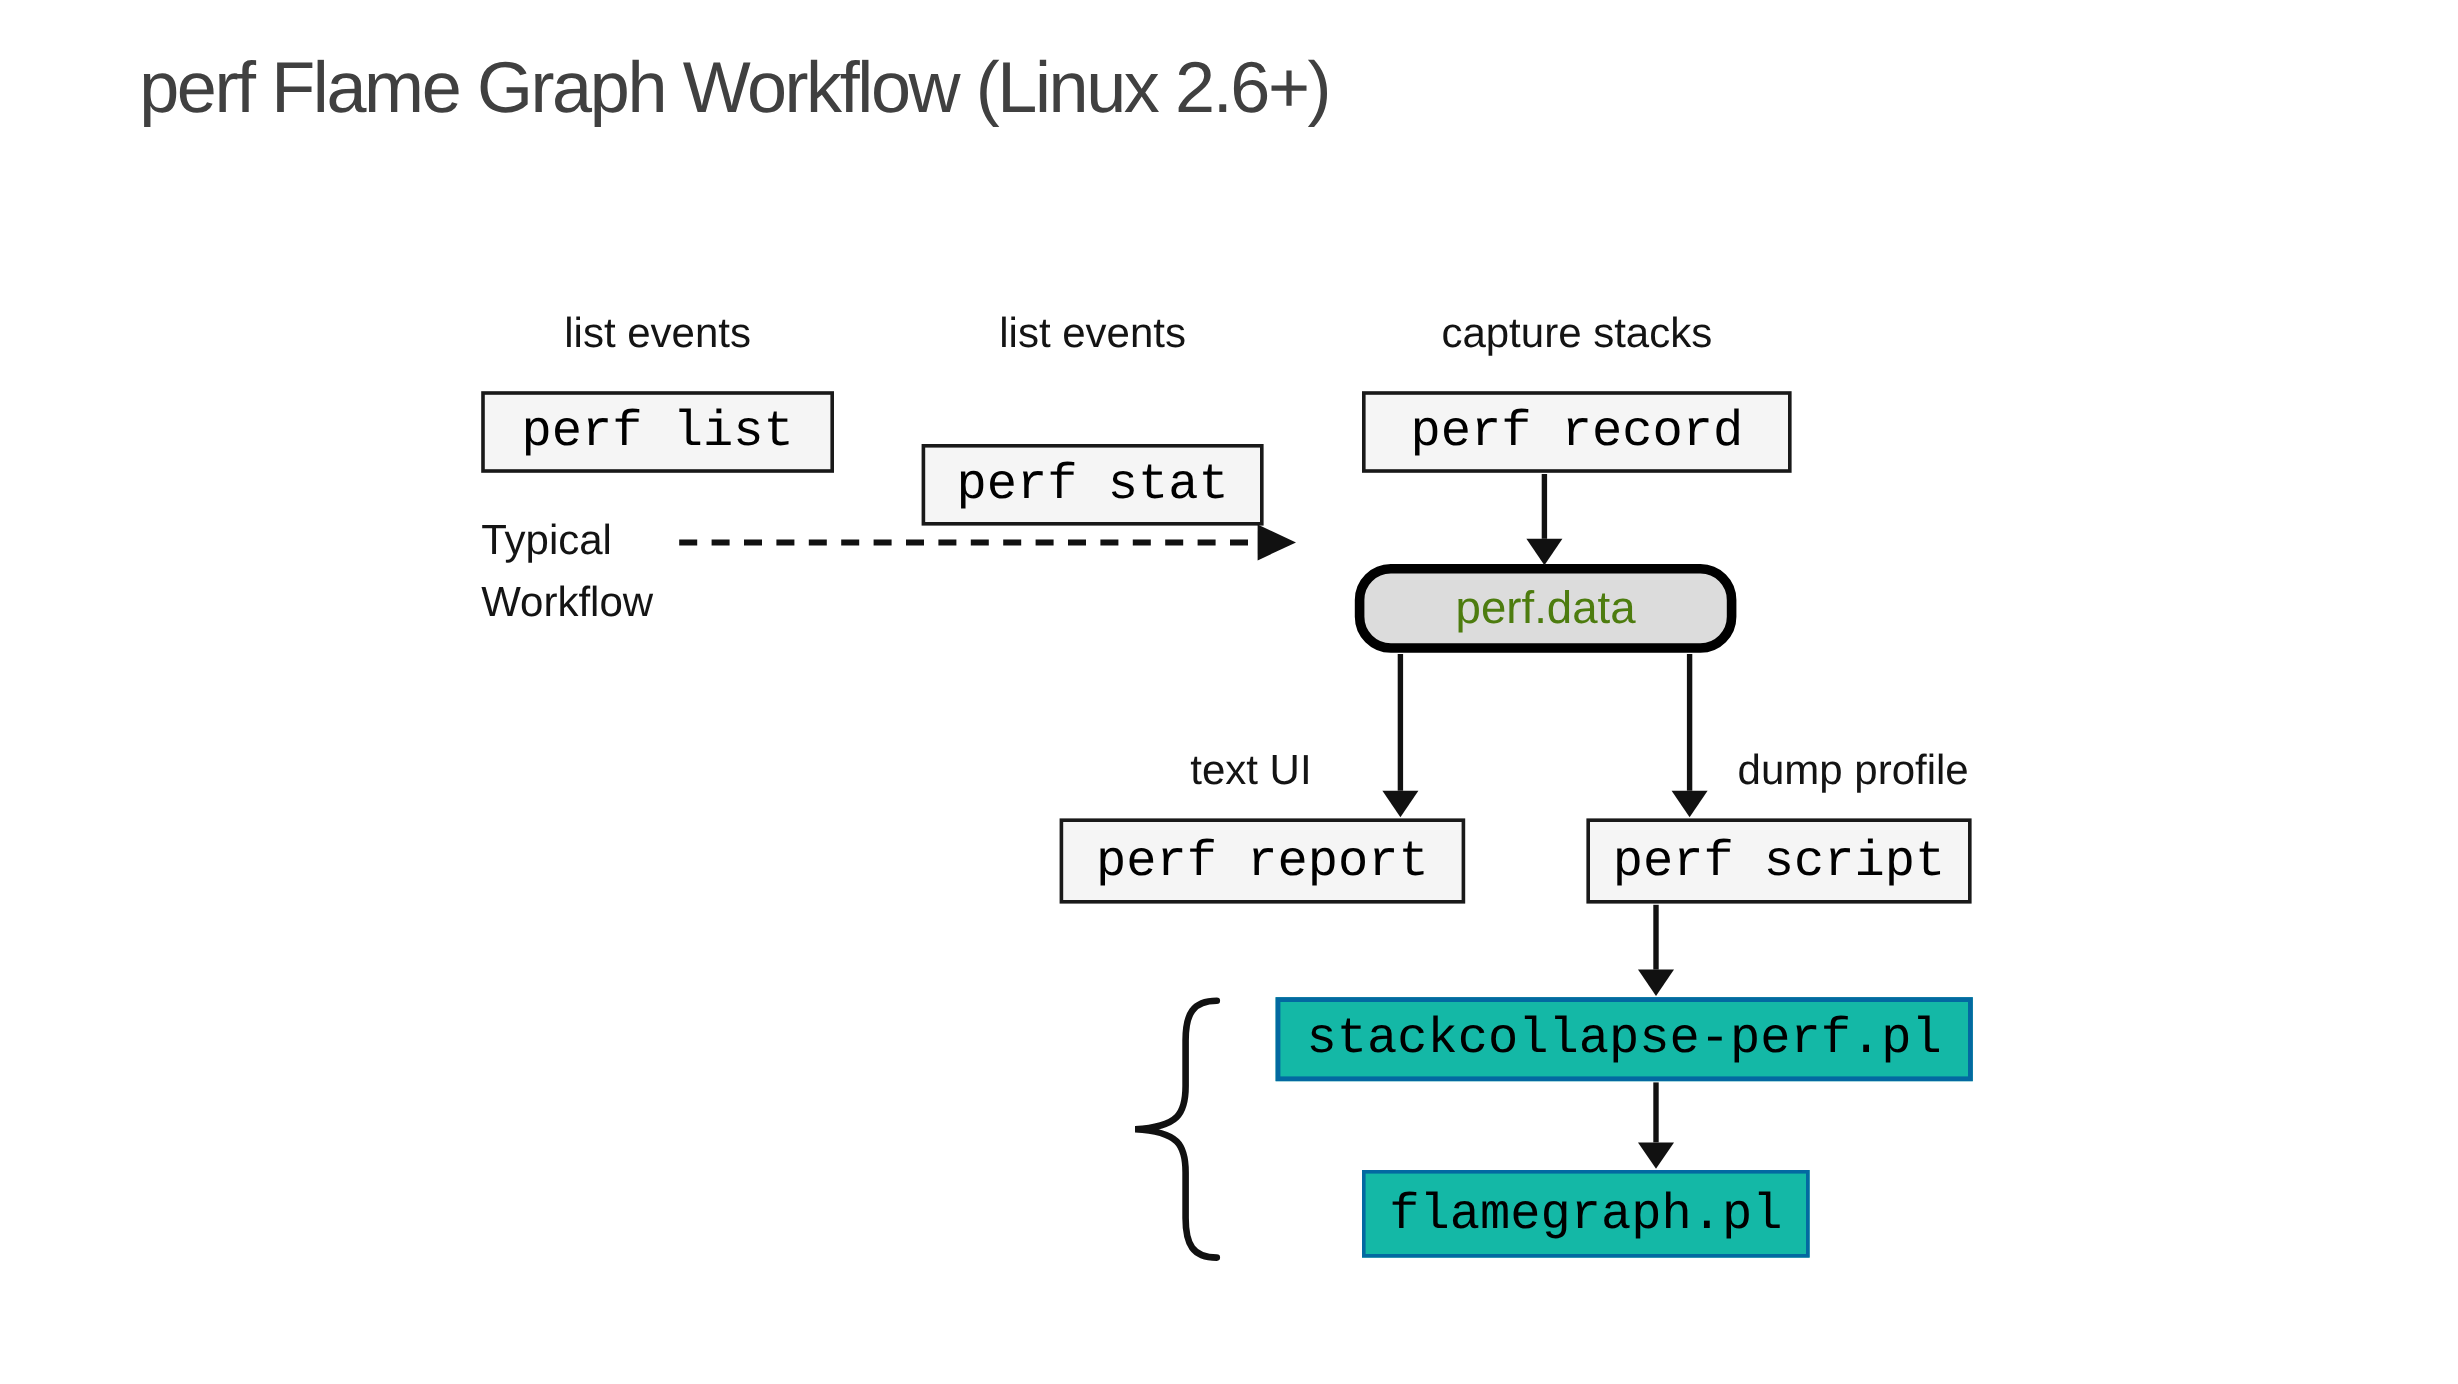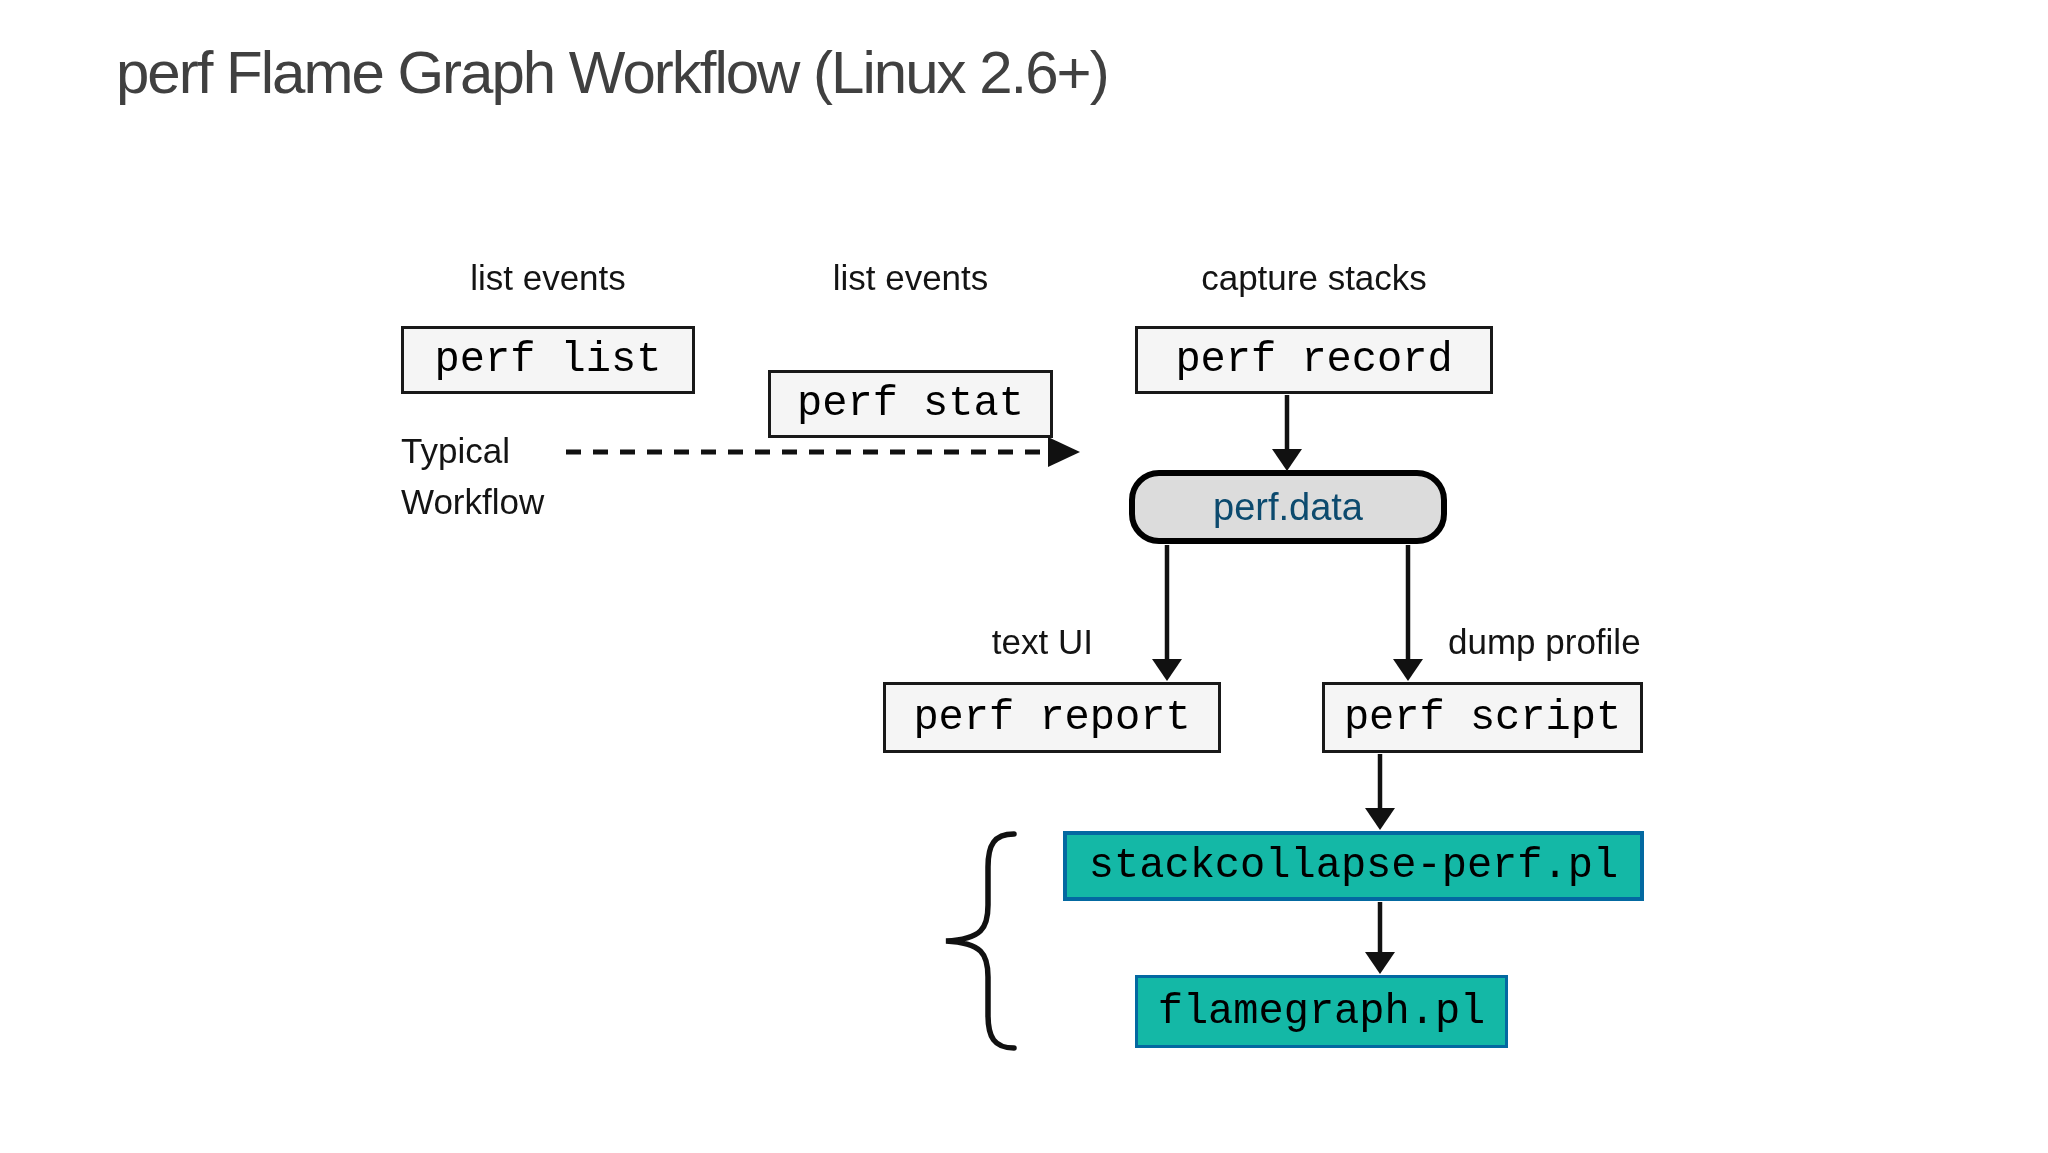--- a/index.html
+++ b/index.html
@@ -47,24 +47,24 @@
   }
   .script {
     background: #14b8a6;
     border: 3px solid #0369a1;
     font-family: "Liberation Mono", monospace;
     font-size: 42px;
     color: #000000;
   }
   .file {
     background: #dcdcdc;
-    border: 6px solid #000000;
+    border: 8px solid #000000;
     border-radius: 30px;
     font-size: 38px;
-    color: #0c4a6e;
+    color: #4d7c0f;
   }
   .sidelabel {
     position: absolute;
     font-size: 35px;
     color: #141414;
     white-space: nowrap;
   }
   #typical-workflow {
     position: absolute;
     left: 401px;

